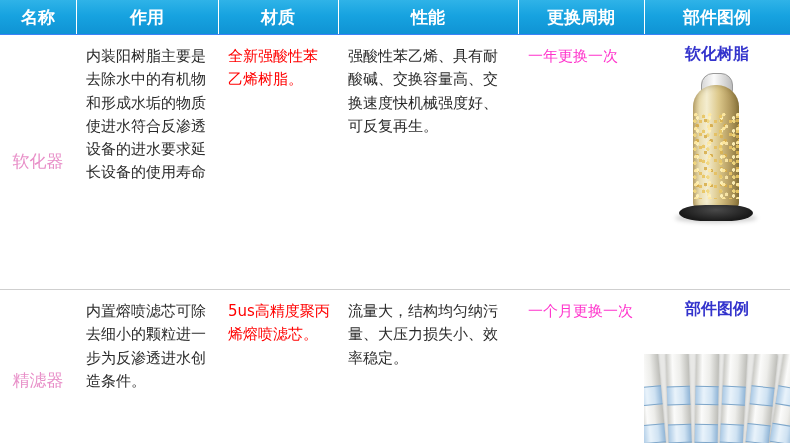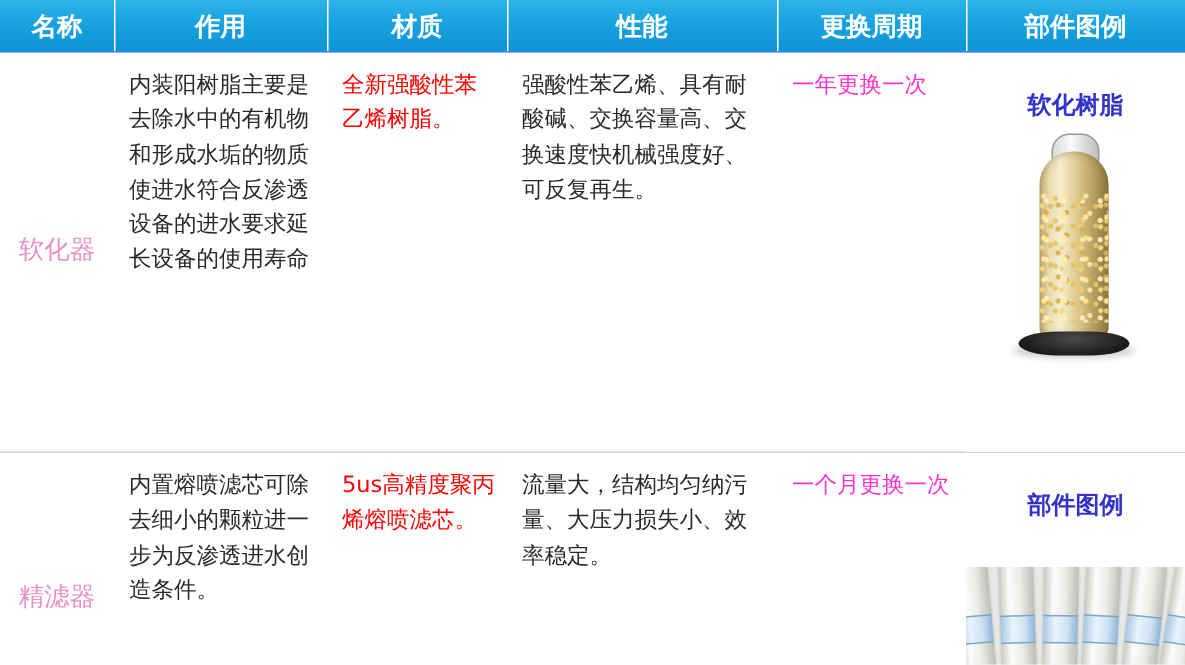--- a/index.html
+++ b/index.html
@@ -75,21 +75,21 @@
   td.perf-cell {
     color: #2a2a2a;
     margin-top: 45px;
   }
   td.cycle-cell {
     color: #ff33cc;
   }
   td.img-cell {
     text-align: center;
     vertical-align: top;
-    padding: 22px 4px;
+    padding: 6px 4px;
     position: relative;
     overflow: hidden;
   }
   .img-caption {
     color: #3333cc;
     font-size: 16px;
     font-weight: bold;
     line-height: 1.35;
     margin: 2px 0 4px 0;
     display: block;

